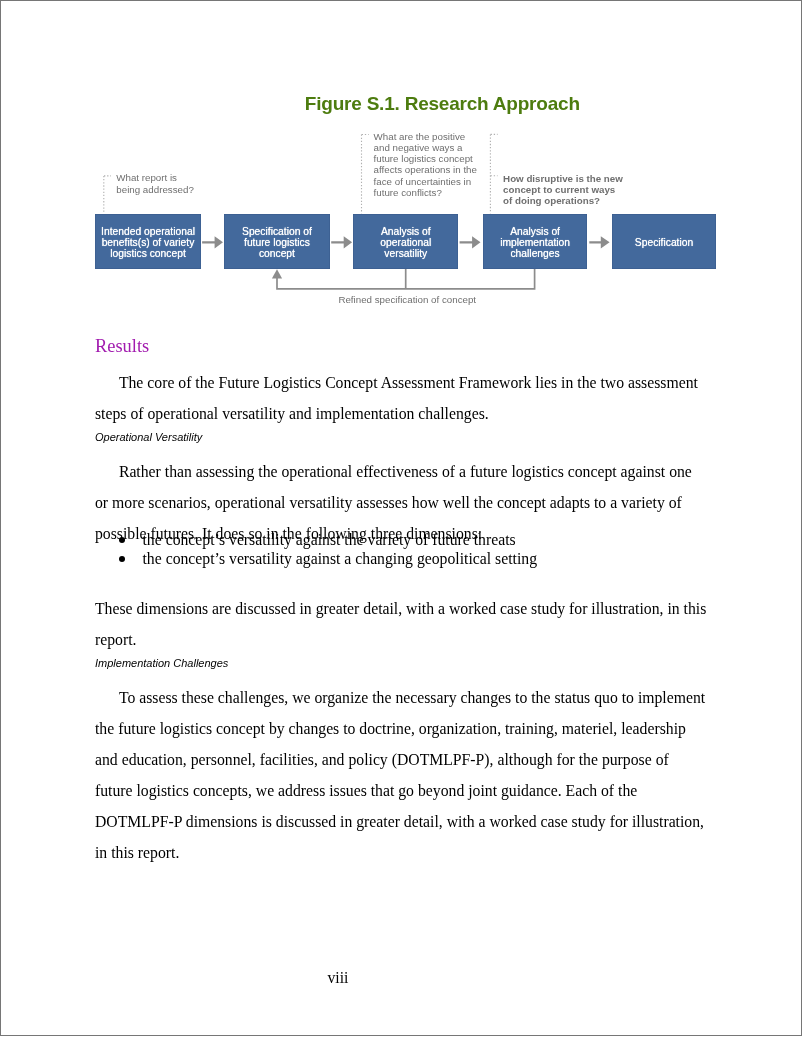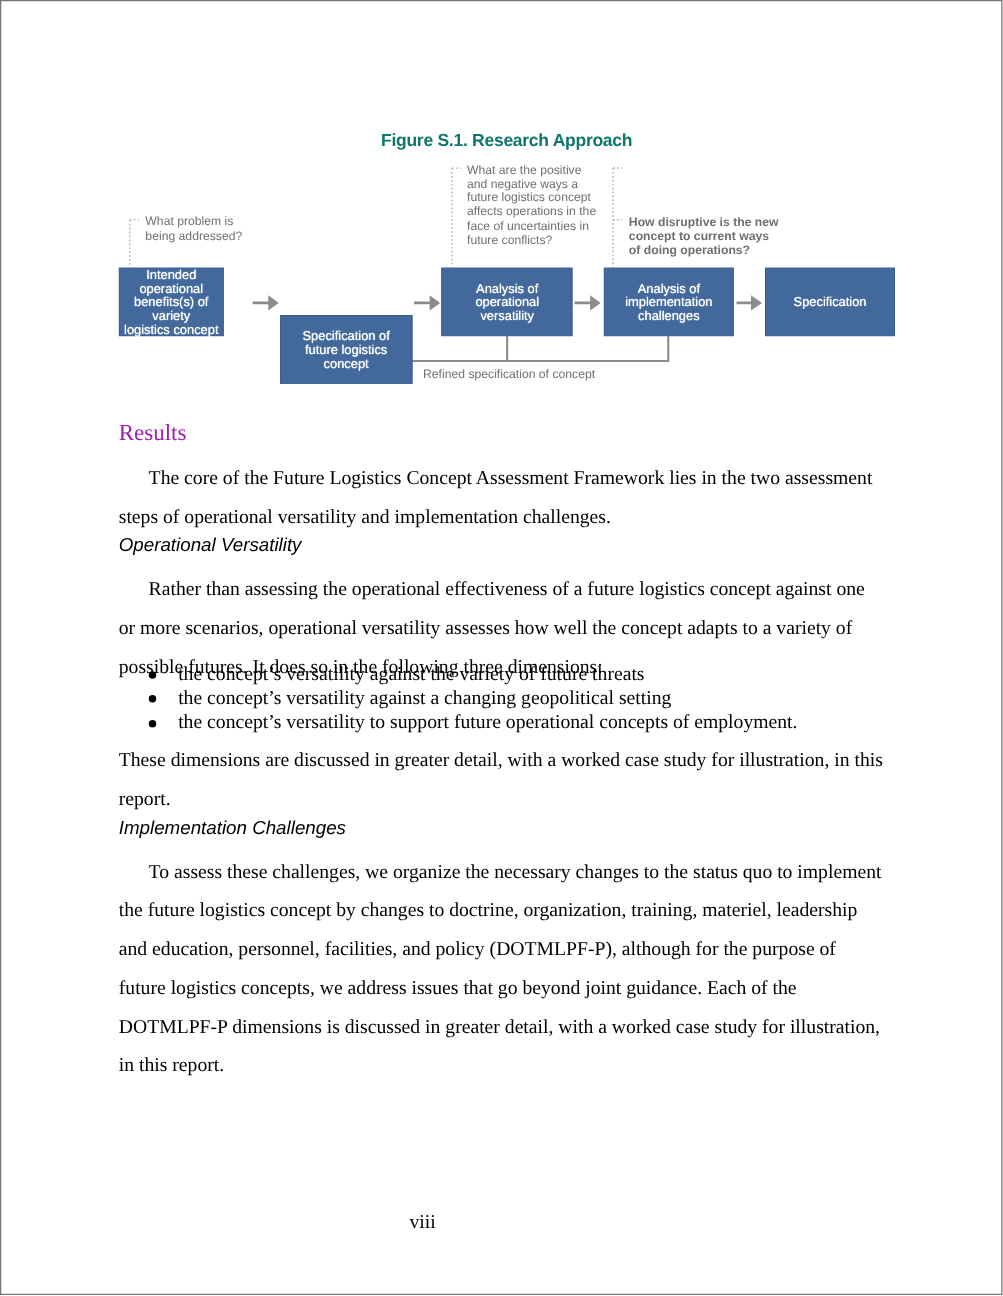--- a/index.html
+++ b/index.html
@@ -13,23 +13,23 @@
   .page {
     position: absolute;
     left: 0px; top: 0px;
     width: 802px; height: 1036px;
     background: #fff;
     border: 1px solid #767676;
     box-sizing: border-box;
   }
   
   .fig-title {
-    position:absolute; left:304.8px; top:104px;
-    font-family:"Liberation Sans", sans-serif;
-    font-weight:bold; font-size:14px; letter-spacing:-0.215px; color:#0f766e;
+    position:absolute; left:304.8px; top:93px;
+    font-family:"Liberation Sans", sans-serif;
+    font-weight:bold; font-size:19px; letter-spacing:-0.215px; color:#4d7c0f;
     white-space:nowrap;
   }
   .fig { position:absolute; left:0; top:0; width:802px; height:320px; }
   .box {
     position:absolute;
     background:#43699C;
     color:#fff;
     font-family:"Liberation Sans", sans-serif;
     font-size:10.3px;
     line-height:11.2px;
@@ -56,21 +56,21 @@
   
   .h1 {
     position:absolute;
     font-family:Liberation Serif, serif;
     font-size:18.4px; line-height:20px; color:#a21caf;
     white-space:nowrap;
   }
   .h2 {
     position:absolute;
     font-family:"Liberation Sans", sans-serif;
-    font-style:italic; font-size:15px; line-height:18px; color:#000;
+    font-style:italic; font-size:11px; line-height:18px; color:#000;
     white-space:nowrap;
   }
   .para {
     position:absolute;
     font-family:"Liberation Serif", serif;
     font-size:15.74px; line-height:31px; color:#000;
     text-align:left;
   }
   .bullets {
     position:absolute;
@@ -117,28 +117,28 @@
     </g>
 
     <g stroke="#8c8c8c" stroke-width="1.7" fill="none">
       <path d="M534.6,268.6 V288.8 H277.0 V277.8"></path>
       <path d="M405.7,268.6 V288.8"></path>
     </g>
     <path d="M277.0,269.3 l-5.1,9.2 h10.2 z" fill="#8c8c8c"></path>
   </svg>
 
   
-  <div class="box" style="left:95px; top:213.7px; width:84px; height:55px;">
+  <div class="box" style="left:95px; top:213.7px; width:106px; height:55px;">
     <div>
       <div>Intended operational</div>
       <div>benefits(s) of variety</div>
       <div>logistics concept</div>
     </div>
   </div>
-  <div class="box" style="left:224.2px; top:213.7px; width:105.5px; height:55px;margin-top:38px;">
+  <div class="box" style="left:224.2px; top:213.7px; width:105.5px; height:55px;">
     <div>
       <div>Specification of</div>
       <div>future logistics</div>
       <div>concept</div>
     </div>
   </div>
   <div class="box" style="left:353.4px; top:213.7px; width:104.8px; height:55px;">
     <div>
       <div>Analysis of</div>
       <div>operational</div>
@@ -153,21 +153,21 @@
     </div>
   </div>
   <div class="box" style="left:612.1px; top:213.7px; width:103.9px; height:55px;">
     <div>
       <div>Specification</div>
     </div>
   </div>
 
   
   <div class="callout" style="left:116.3px; top:172.3px;">
-    <div>What problem is</div>
+    <div>What report is</div>
     <div>being addressed?</div>
   </div>
   <div class="callout" style="left:373.6px; top:130.5px;">
     <div>What are the positive</div>
     <div>and negative ways a</div>
     <div>future logistics concept</div>
     <div>affects operations in the</div>
     <div>face of uncertainties in</div>
     <div>future conflicts?</div>
   </div>
@@ -184,21 +184,20 @@
 
 <div class="para" style="left:95px; top:367.3px; width:613px; text-indent:23.9px;">The core of the Future Logistics Concept Assessment Framework lies in the two assessment steps of operational versatility and implementation challenges.</div>
 
 <div class="h2" style="left:95px; top:427.8px;">Operational Versatility</div>
 
 <div class="para" style="left:95px; top:455.6px; width:613px; text-indent:23.9px;">Rather than assessing the operational effectiveness of a future logistics concept against one or more scenarios, operational versatility assesses how well the concept adapts to a variety of possible futures. It does so in the following three dimensions:</div>
 
 <ul class="bullets" style="left:142.5px; top:529.8px;">
   <li><span class="bull"></span><span>the concept’s versatility against the variety of future threats</span></li>
   <li><span class="bull"></span><span>the concept’s versatility against a changing geopolitical setting</span></li>
-  <li><span class="bull"></span><span>the concept’s versatility to support future operational concepts of employment.</span></li>
 </ul>
 
 <div class="para" style="left:95px; top:593.4px; width:613px;">These dimensions are discussed in greater detail, with a worked case study for illustration, in this report.</div>
 
 <div class="h2" style="left:95px; top:654.3px;">Implementation Challenges</div>
 
 <div class="para" style="left:95px; top:681.8px; width:613px; text-indent:23.9px;">To assess these challenges, we organize the necessary changes to the status quo to implement the future logistics concept by changes to doctrine, organization, training, materiel, leadership and education, personnel, facilities, and policy (DOTMLPF-P), although for the purpose of future logistics concepts, we address issues that go beyond joint guidance. Each of the DOTMLPF-P dimensions is discussed in greater detail, with a worked case study for illustration, in this report.</div>
 
 <div class="pagenum" style="top:969px;">viii</div>
 

